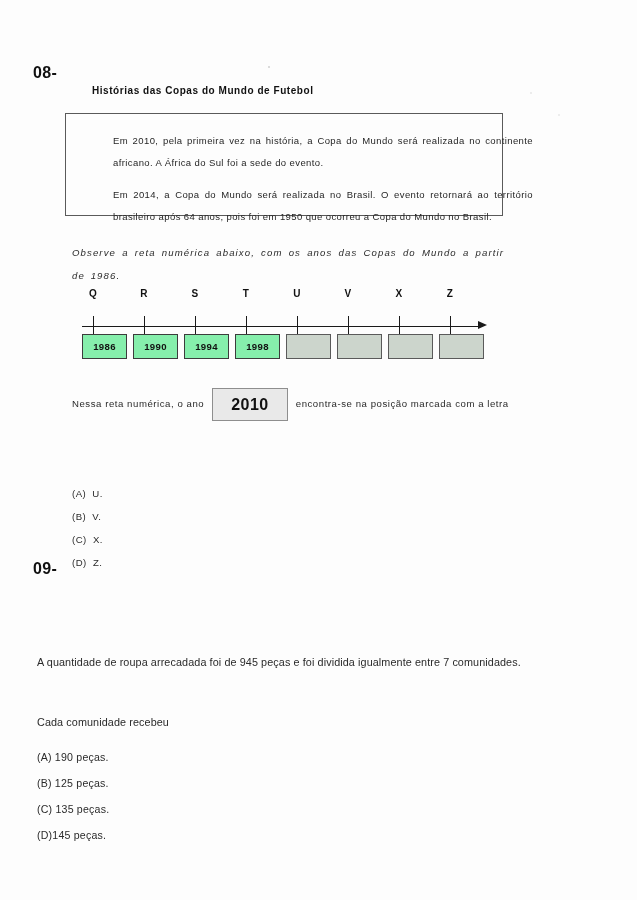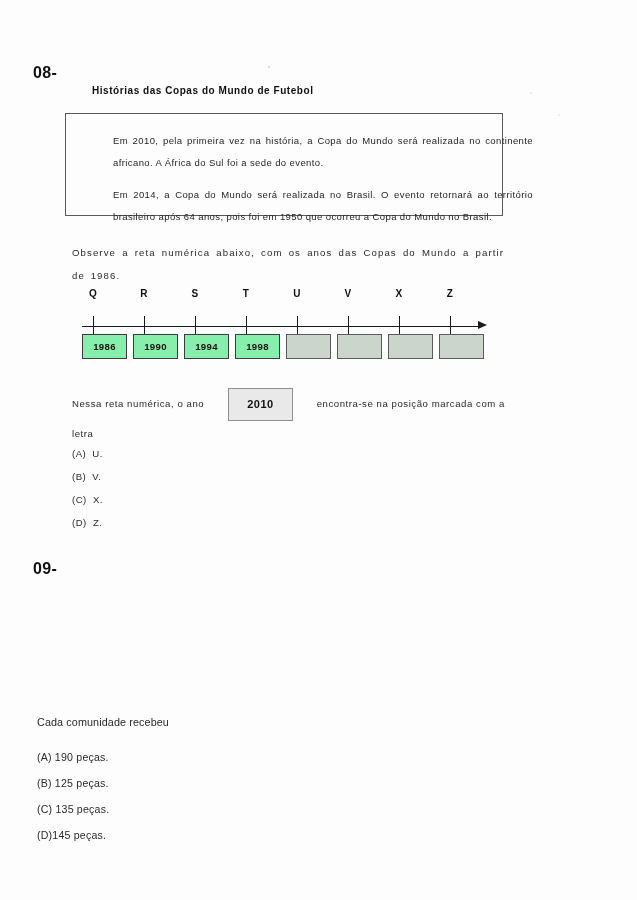--- a/index.html
+++ b/index.html
@@ -30,21 +30,21 @@
     letter-spacing: 0.3px;
     color: #111;
   }
   .para {
     position: absolute;
     font-size: 9.6px;
     line-height: 20px;
     color: #2a2a2a;
     letter-spacing: 0.35px;
   }
-  .para.justify { text-align: justify; }
+  .para.justify { text-align: justify; font-style: italic; }
   .para.wide { letter-spacing: 0.9px; word-spacing: 1.2px; }
 
   
   #q08-title {
     position: absolute;
     left: 74px;
     top: 85px;
     font-size: 10px;
     font-weight: bold;
     letter-spacing: 0.55px;
@@ -165,37 +165,37 @@
     font-size: 9.6px;
     line-height: 25px;
     letter-spacing: 0.55px;
     color: #2a2a2a;
   }
   #year-chip {
     display: inline-block;
     background: #e9e9e9;
     border: 1.2px solid #8e8e8e;
     padding: 3px 18px;
-    margin: 0 24px;
-    font-size: 11px;
+    margin: 0 8px;
+    font-size: 16px;
     font-weight: bold;
     letter-spacing: 0.5px;
     color: #111;
     vertical-align: middle;
   }
 
   
   .opt {
     position: absolute;
     font-size: 9.6px;
     letter-spacing: 0.45px;
     color: #2a2a2a;
     white-space: pre;
   }
-  .opt-q08 { left: 72px; }
+  .opt-q08 { left: 72px; margin-top: 40px; }
   .opt-q09 { left: 37px; font-size: 10.6px; letter-spacing: 0.2px; }
 
   
   #q09-p1 {
     left: 57px;
     top: 577px;
     width: 517px;
     font-size: 10.2px;
     line-height: 24px;
     letter-spacing: 0.15px;
@@ -294,20 +294,21 @@
 
   <div id="prompt-line"><span>Nessa reta numérica, o ano</span><span id="year-chip">2010</span><span>encontra-se na posição marcada com a letra</span></div>
 
   <div class="opt opt-q08" style="top:448px;">(A)  U.</div>
   <div class="opt opt-q08" style="top:471px;">(B)  V.</div>
   <div class="opt opt-q08" style="top:494px;">(C)  X.</div>
   <div class="opt opt-q08" style="top:517px;">(D)  Z.</div>
 
   <div class="qnum" style="left:33px;top:560px;">09-</div>
 
+  <div class="para" id="q09-p2">A quantidade de roupa arrecadada foi de 945 peças e foi dividida igualmente entre 7 comunidades.</div>
   <div class="para" id="q09-p3">Cada comunidade recebeu</div>
 
   <div class="opt opt-q09" style="top:751px;">(A) 190 peças.</div>
   <div class="opt opt-q09" style="top:777px;">(B) 125 peças.</div>
   <div class="opt opt-q09" style="top:803px;">(C) 135 peças.</div>
   <div class="opt opt-q09" style="top:829px;">(D)145 peças.</div>
 
 </div>
 
 </body></html>

